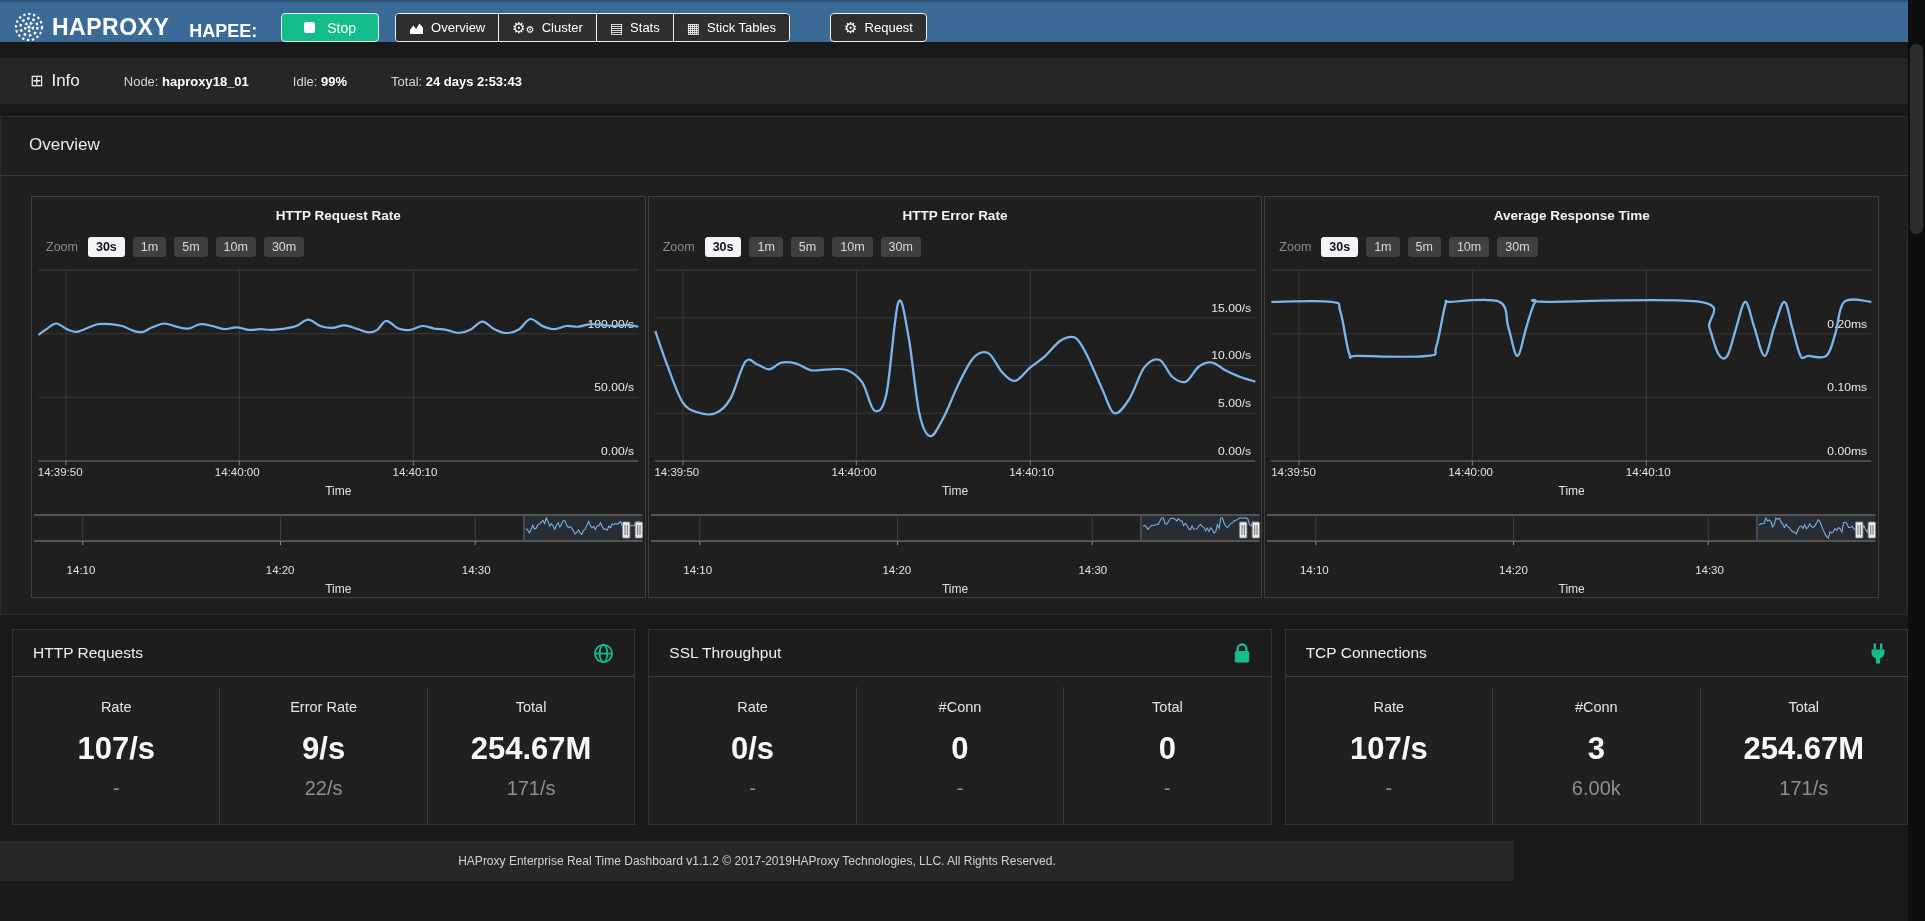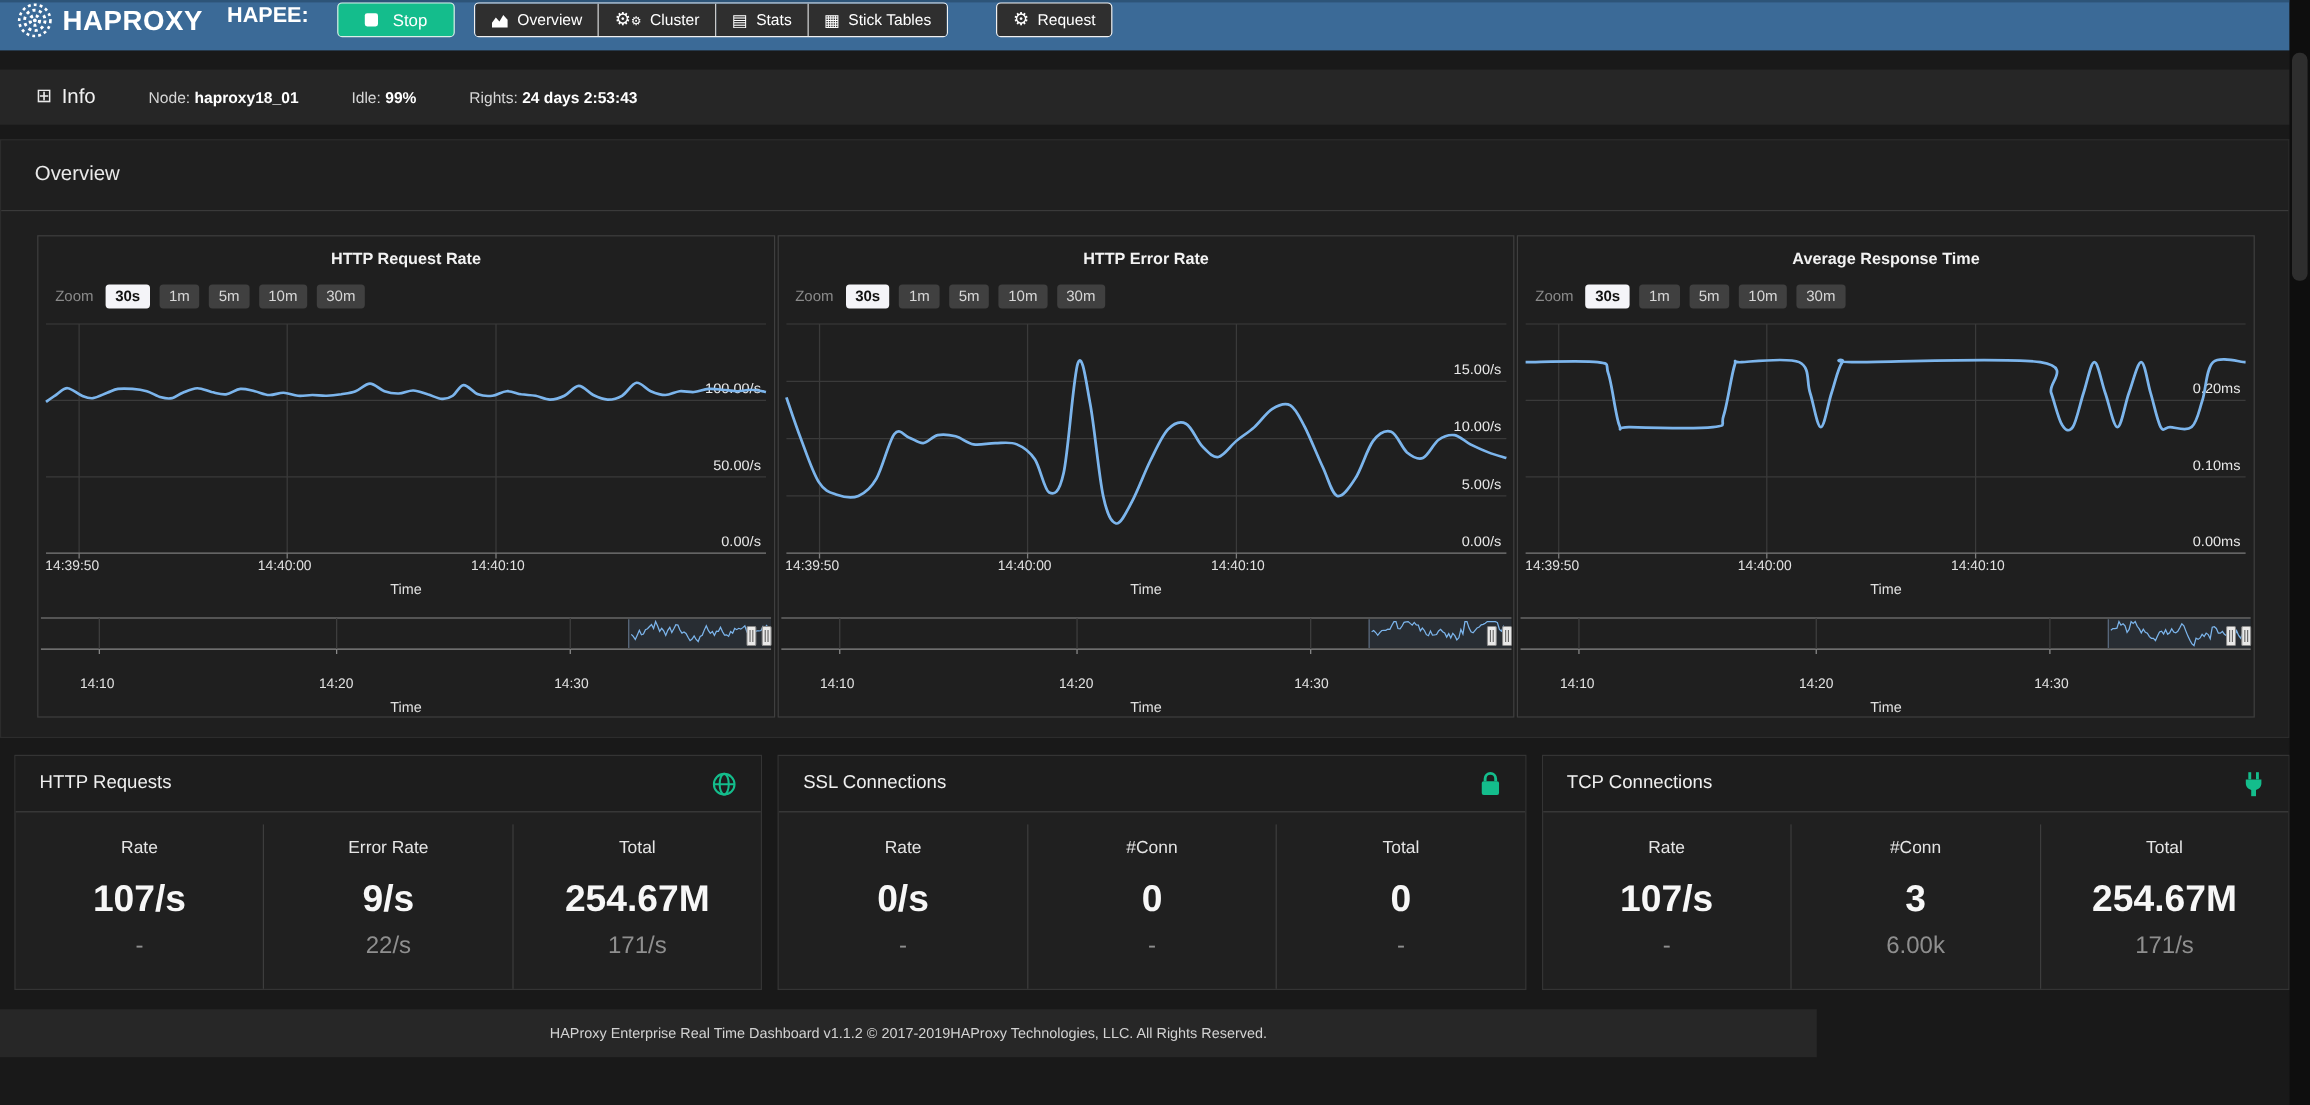--- a/index.html
+++ b/index.html
@@ -5,21 +5,21 @@
   * { margin:0; padding:0; box-sizing:border-box; }
   html,body { width:1925px; height:921px; }
   body {
     font-family:"Liberation Sans","DejaVu Sans",sans-serif;
     background:#191919; color:#e6e6e6; position:relative; overflow:hidden;
   }
 
   
   .topbar {
     height:42px; background:#3b6a97; border-top:2px solid #2d5478;
-    display:flex; align-items:flex-start; padding:0 14px; padding-right:30px;
+    display:flex; align-items:flex-end; padding:0 14px; padding-right:30px;
     width:1908px;
   }
   .brand { display:flex; align-items:center; gap:8px; margin-right:20px; }
   .brand-name { font-size:23px; font-weight:bold; color:#fff; letter-spacing:.5px; }
   .hapee-label { font-size:18px; font-weight:bold; color:#fff; margin-right:8px; }
   .url-group {
     flex:1 1 auto; height:29px; display:flex; align-items:stretch;
     border:1px solid #e9eef5; border-radius:4px; overflow:hidden; max-width:1010px;
   }
   .url-lock { width:32px; background:#14bd8c; display:flex; align-items:center; justify-content:center; cursor:pointer; }
@@ -163,21 +163,21 @@
   </span>
   <span class="info-pair">
     <span>Node:</span>
     <b>haproxy18_01</b>
   </span>
   <span class="info-pair">
     <span>Idle:</span>
     <b>99%</b>
   </span>
   <span class="info-pair">
-    <span>Rights:</span>
+    <span>Total:</span>
     <b>24 days 2:53:43</b>
   </span>
 </div>
 
 <div class="section">
   <div class="section-heading">Overview</div>
   <div class="section-divider"></div>
   <div class="charts-row" id="charts-row">
       <div class="chart-panel">
         <div class="chart-title">HTTP Request Rate</div>
@@ -385,21 +385,21 @@
         </div>
         <div class="card-col">
           <div class="card-col-label">Total</div>
           <div class="card-col-value">254.67M</div>
           <div class="card-col-sub">171/s</div>
         </div>
       </div>
   </div>
   <div class="card">
     <div class="card-header">
-      <span class="card-title">SSL Connections</span>
+      <span class="card-title">SSL Throughput</span>
       <span class="card-header-icon">
         <svg width="18" height="21" viewBox="0 0 18 21">
           <path d="M4.6 8V5.9a4.4 4.4 0 0 1 8.8 0V8" fill="none" stroke="#14bd8c" stroke-width="2.4"></path>
           <rect x="1.8" y="8" width="14.4" height="11.4" rx="1.6" fill="#14bd8c"></rect>
         </svg>
       </span>
     </div>
     <div class="card-body">
         <div class="card-col">
           <div class="card-col-label">Rate</div>

